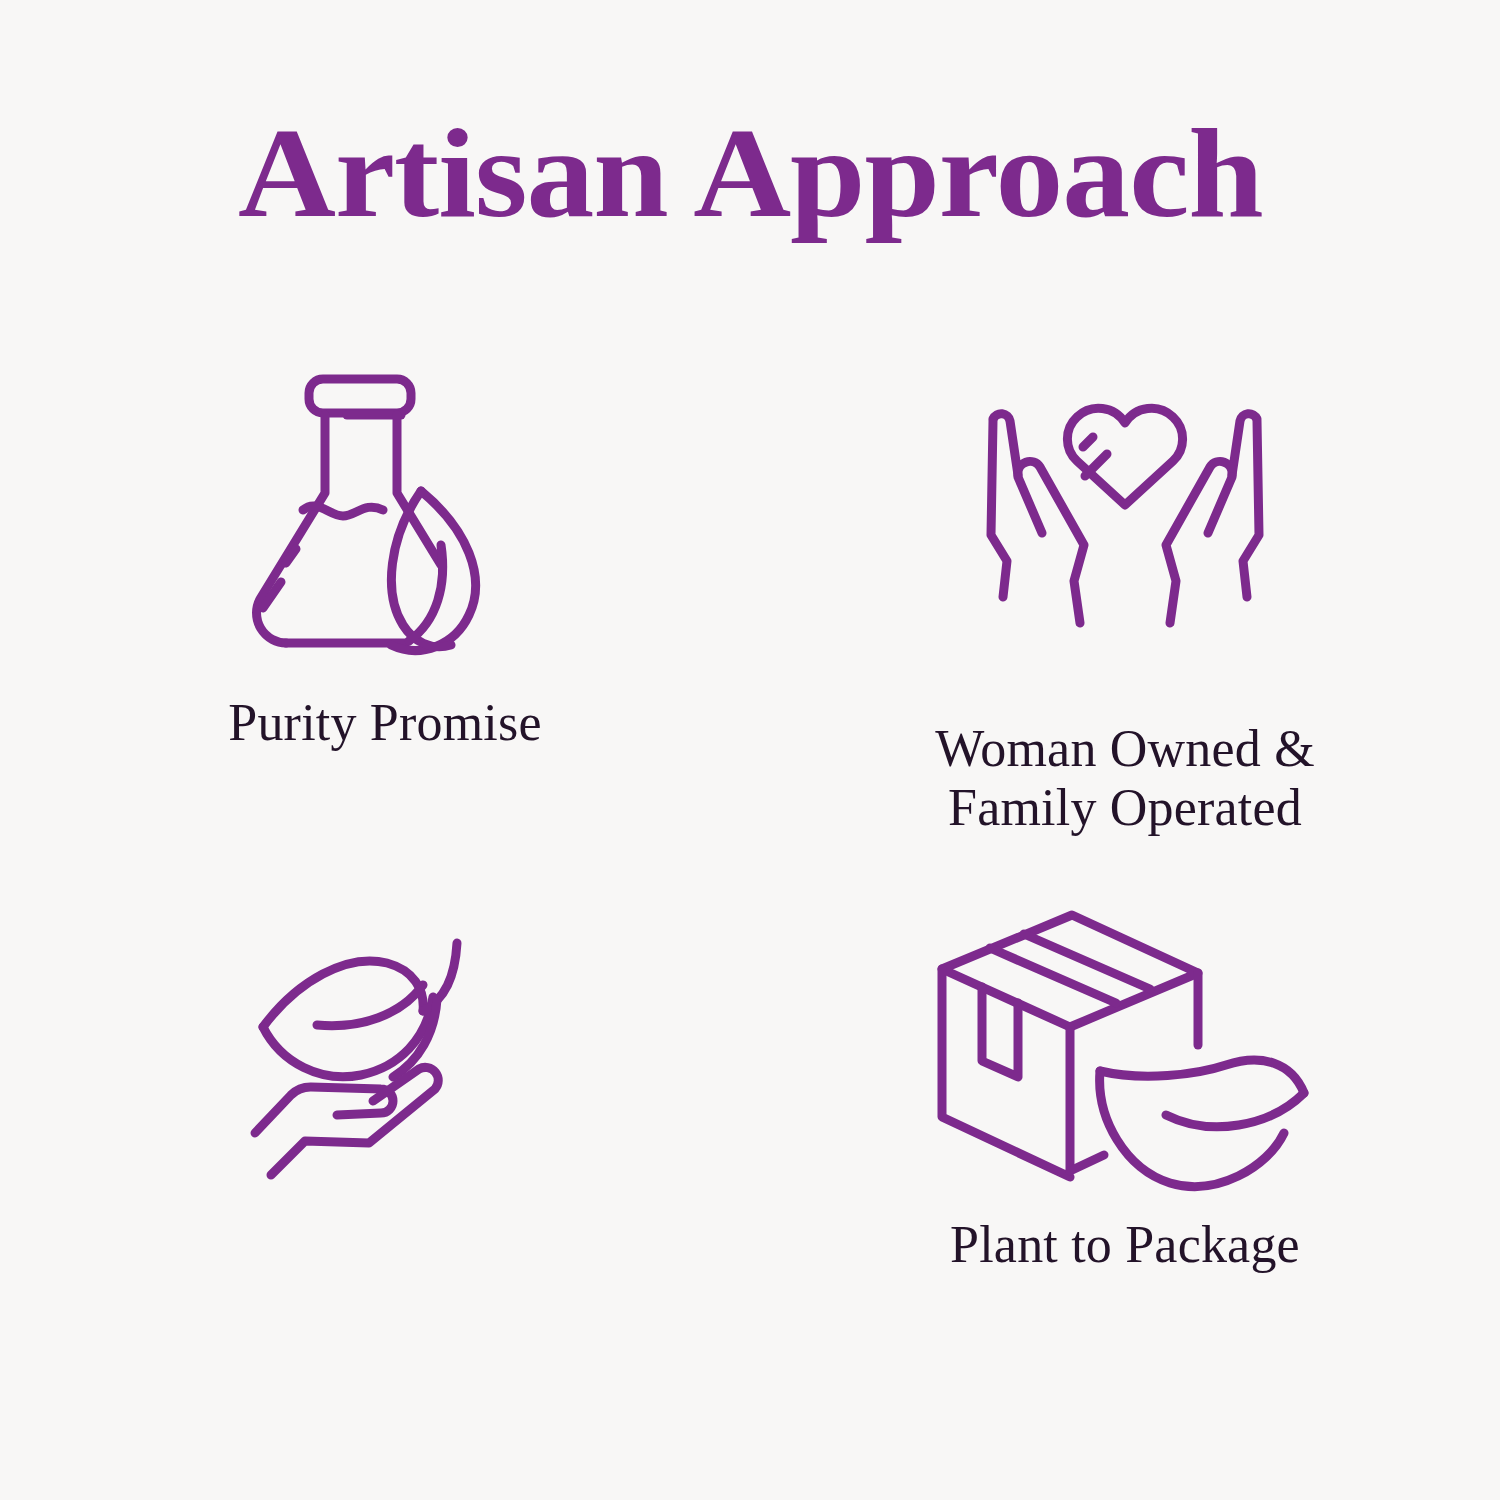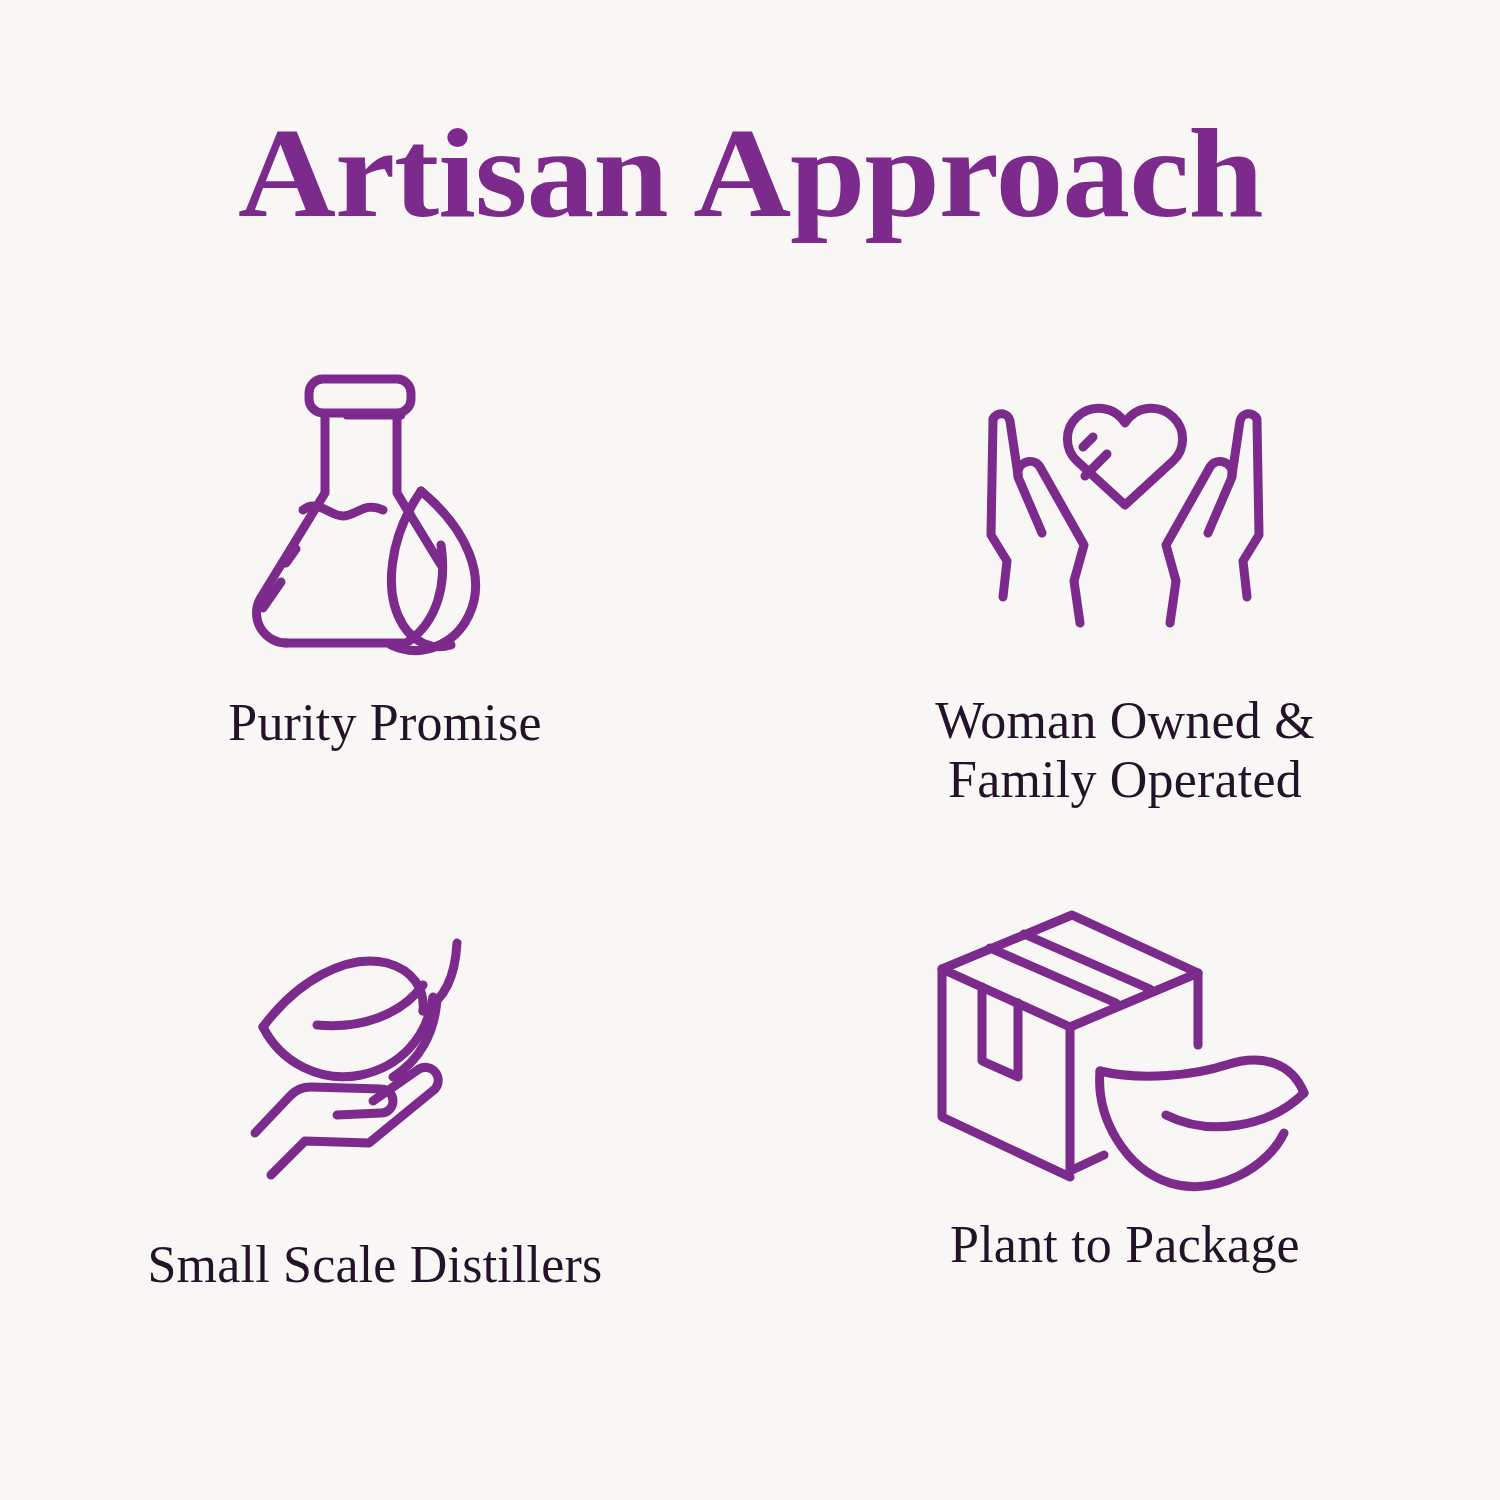--- a/index.html
+++ b/index.html
@@ -89,21 +89,21 @@
     text-align: center;
     white-space: pre-line;
     letter-spacing: 0.2px;
   }
 
   
   .feature--purity    { padding-top: 18px; }
   .feature--purity .feature-icon { width: 268px; height: 300px; }
   .feature--purity .feature-label { margin-top: 30px; margin-left: 20px; }
 
-  .feature--woman     { padding-top: 32px; }
+  .feature--woman     { padding-top: 32px; gap: 28px; }
   .feature--woman .feature-icon { width: 320px; height: 262px; }
   .feature--woman .feature-label { margin-top: 52px; }
 
   .feature--distill   { padding-top: 46px; }
   .feature--distill .feature-icon { width: 248px; height: 262px; }
   .feature--distill .feature-label { margin-top: 52px; }
 
   .feature--package   { padding-top: 28px; }
   .feature--package .feature-icon { width: 410px; height: 296px; }
   .feature--package .feature-label { }
@@ -180,21 +180,20 @@
 
           <path d="M172 90 c22 -12 32 -34 34 -68"></path>
 
           <path d="M66 104 c44 4 84 -10 106 -40"></path>
           <path d="M186 78 c-2 34 -18 62 -44 78"></path>
 
           <path d="M4 212 l36 -38 a28 28 0 0 1 20 -8 l70 2 a12 12 0 0 1 0 24 l-44 2"></path>
           <path d="M20 254 l34 -34 l64 2 l66 -54 a13 13 0 0 0 -16 -20 l-46 32"></path>
         </svg>
       </span>
-      <div class="feature-label">Small Scale Distillers</div>
     </div>
 
     <div class="feature feature--package">
       <span class="feature-icon">
         <svg viewBox="0 0 410 296" fill="none" stroke="#7D2A8D" stroke-width="9" stroke-linecap="round" stroke-linejoin="round">
 
           <path d="M22 66 L152 12 L278 70 L150 124 Z"></path>
 
           <path d="M70 45 L196 100"></path>
           <path d="M104 31 L230 86"></path>

